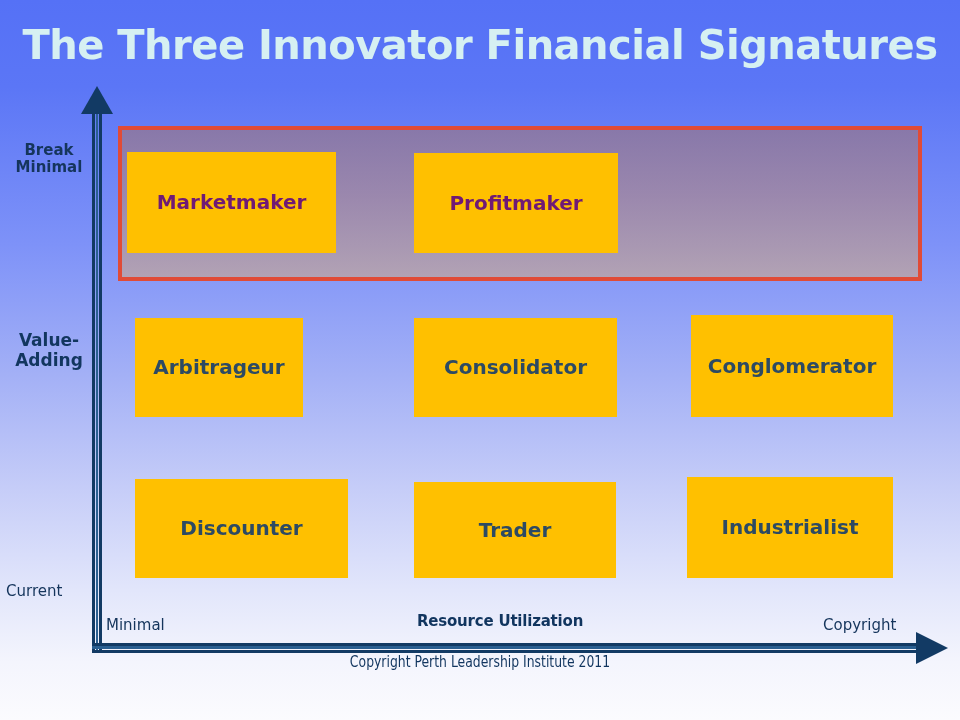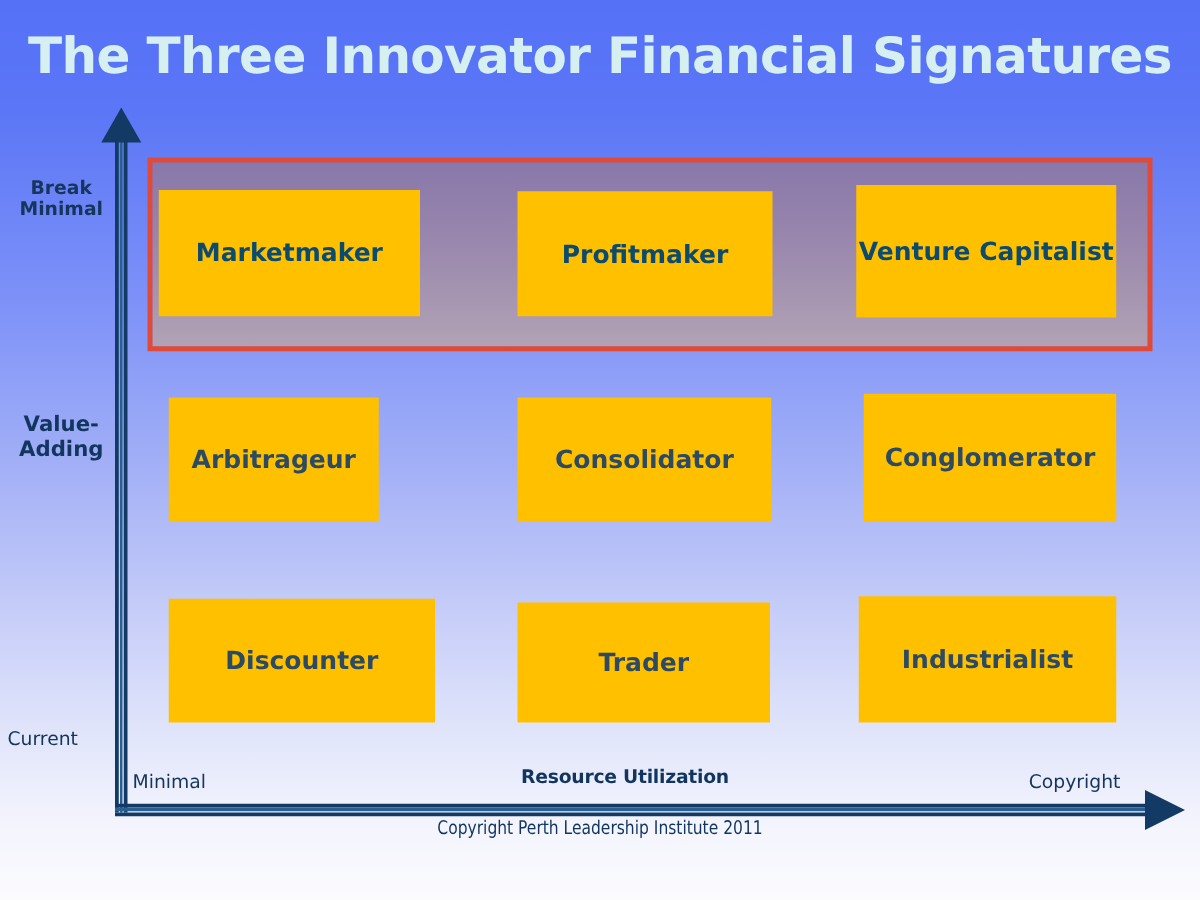--- a/index.html
+++ b/index.html
@@ -195,21 +195,21 @@
     align-items: center;
     justify-content: center;
     text-align: center;
     font-family: "DejaVu Sans", sans-serif;
     font-weight: bold;
     font-size: 20px;
     line-height: 1.22;
     color: #2d4a63;
   }
   .cell.dimmed {
-    color: #0c4a6e;
+    color: #701a75;
   }
 
   
   #cell-marketmaker      { left: 127px; top: 152px; width: 209px; height: 101px; }
   #cell-profitmaker      { left: 414px; top: 153px; width: 204px; height: 100px; }
   #cell-venture-capitalist { left: 685px; top: 148px; width: 208px; height: 106px; }
 
   
   #cell-arbitrageur   { left: 135px; top: 318px; width: 168px; height: 99px;  }
   #cell-consolidator  { left: 414px; top: 318px; width: 203px; height: 99px;  }
@@ -248,21 +248,20 @@
     <div>Adding</div>
   </div>
   <div class="axis-label" id="label-current">Current</div>
 
   <div class="axis-label" id="label-minimal">Minimal</div>
   <div class="axis-label" id="label-intensive">Copyright</div>
   <div class="axis-label" id="label-xaxis-title">Resource Utilization</div>
 
   <div class="cell dimmed" id="cell-marketmaker">Marketmaker</div>
   <div class="cell dimmed" id="cell-profitmaker">Profitmaker</div>
-  <div class="cell dimmed" id="cell-venture-capitalist">Venture Capitalist</div>
 
   <div class="cell" id="cell-arbitrageur">Arbitrageur</div>
   <div class="cell" id="cell-consolidator">Consolidator</div>
   <div class="cell" id="cell-conglomerator">Conglomerator</div>
 
   <div class="cell" id="cell-discounter">Discounter</div>
   <div class="cell" id="cell-industrialist">Industrialist</div>
   <div class="cell" id="cell-trader">Trader</div>
 
   <div id="copyright">Copyright Perth Leadership Institute 2011</div>

